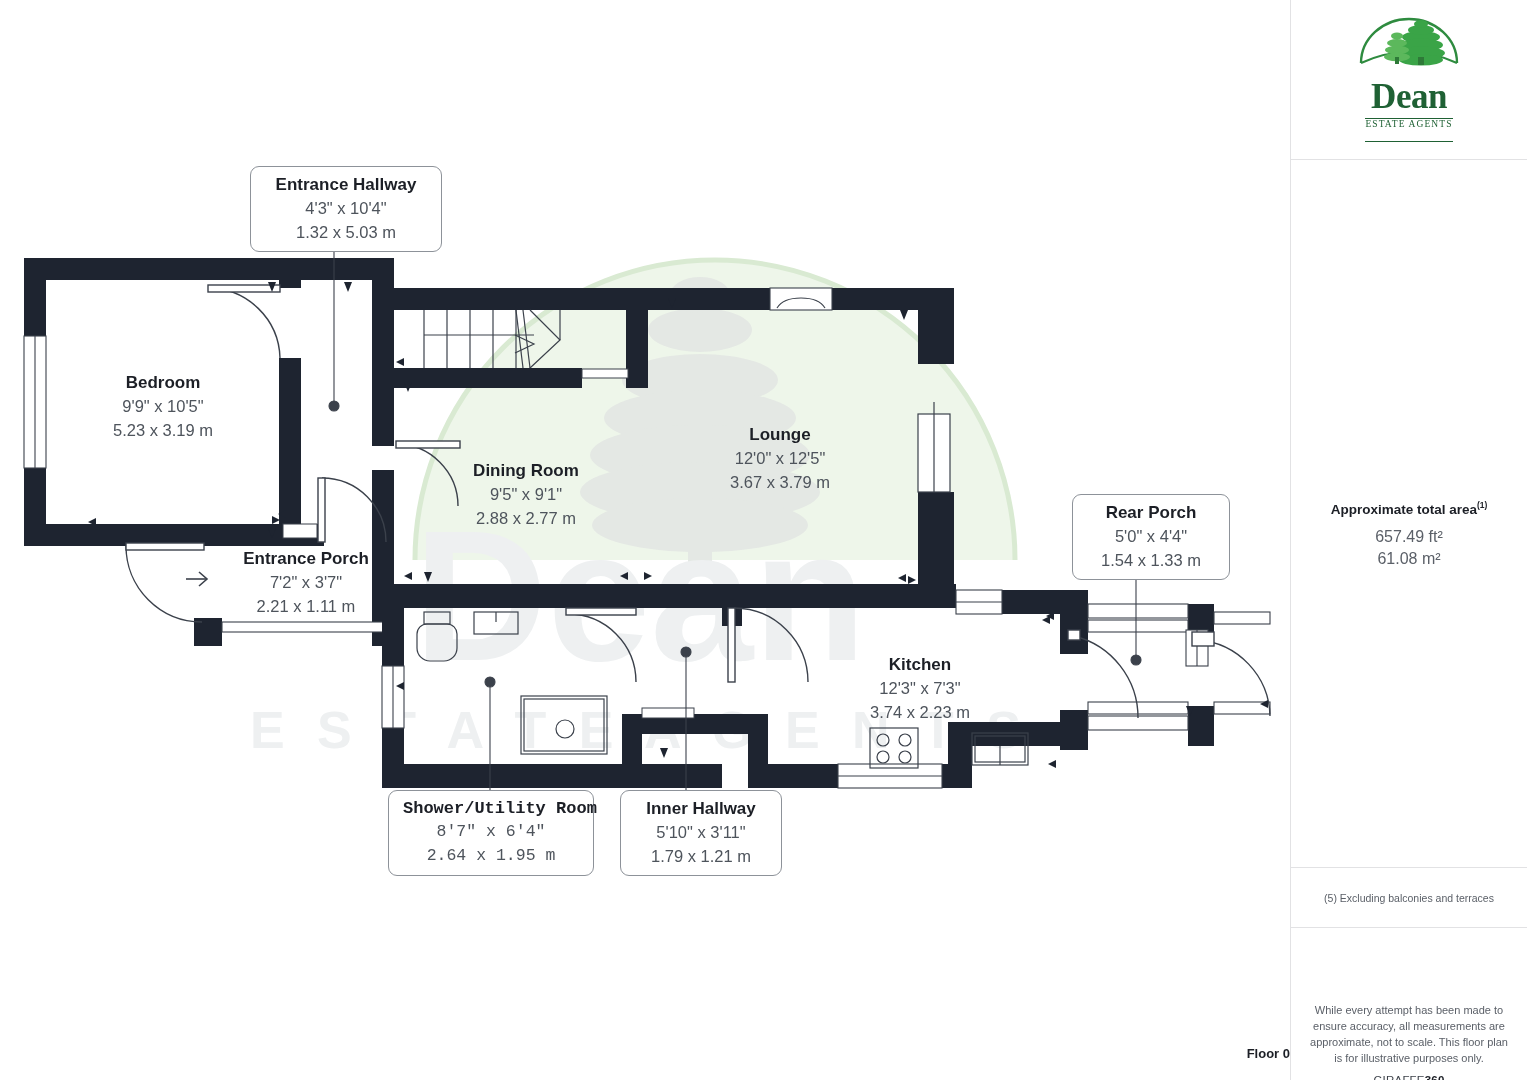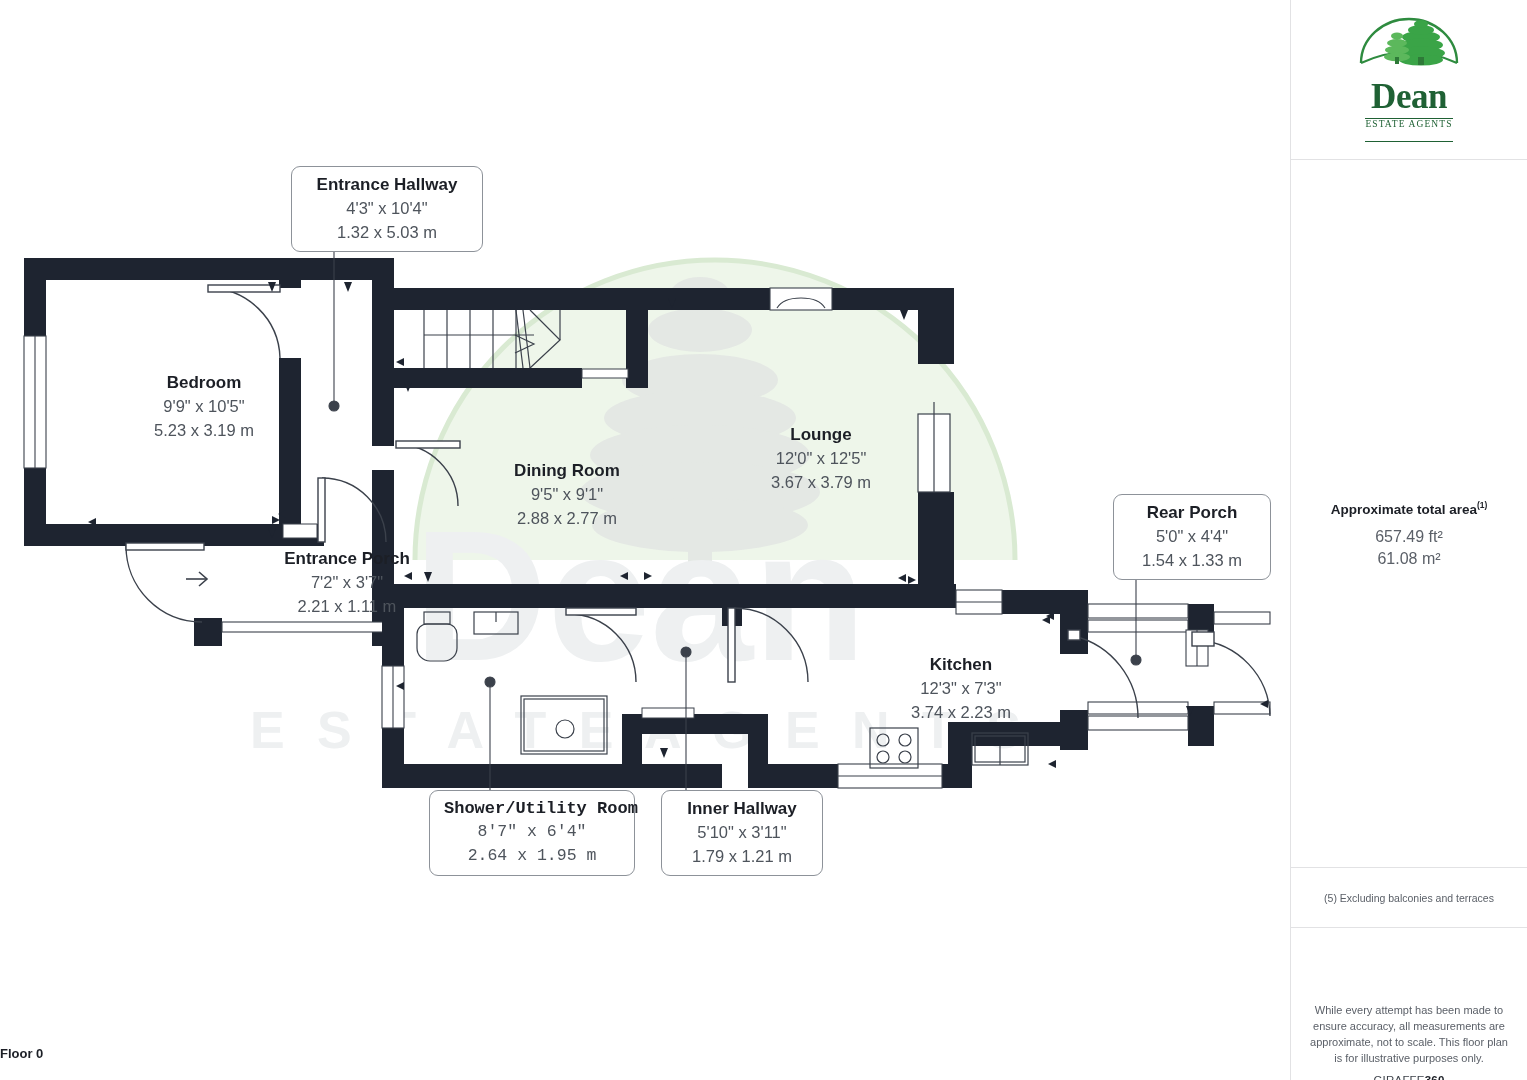--- a/index.html
+++ b/index.html
@@ -126,36 +126,35 @@
     letter-spacing: 0.2px;
   }
   .brand b { color: #1c1f26; }
 
   
   #floor-caption {
     position: absolute;
     left: 0;
     top: 1046px;
     width: 1290px;
-    text-align: left;
+    text-align: right;
     font-size: 13px;
     font-weight: bold;
     color: #1c1f26;
   }
 
   
   #plan-svg { position: absolute; left: 0; top: 0; }
 
   
   .room-label {
     position: absolute;
     text-align: center;
     line-height: 1;
     pointer-events: none;
-    margin-left: 41px;
   }
   .room-label .rl-name {
     font-size: 17px;
     font-weight: bold;
     color: #1c1f26;
     white-space: nowrap;
   }
   .room-label .rl-imp,
   .room-label .rl-met {
     font-size: 16.5px;

